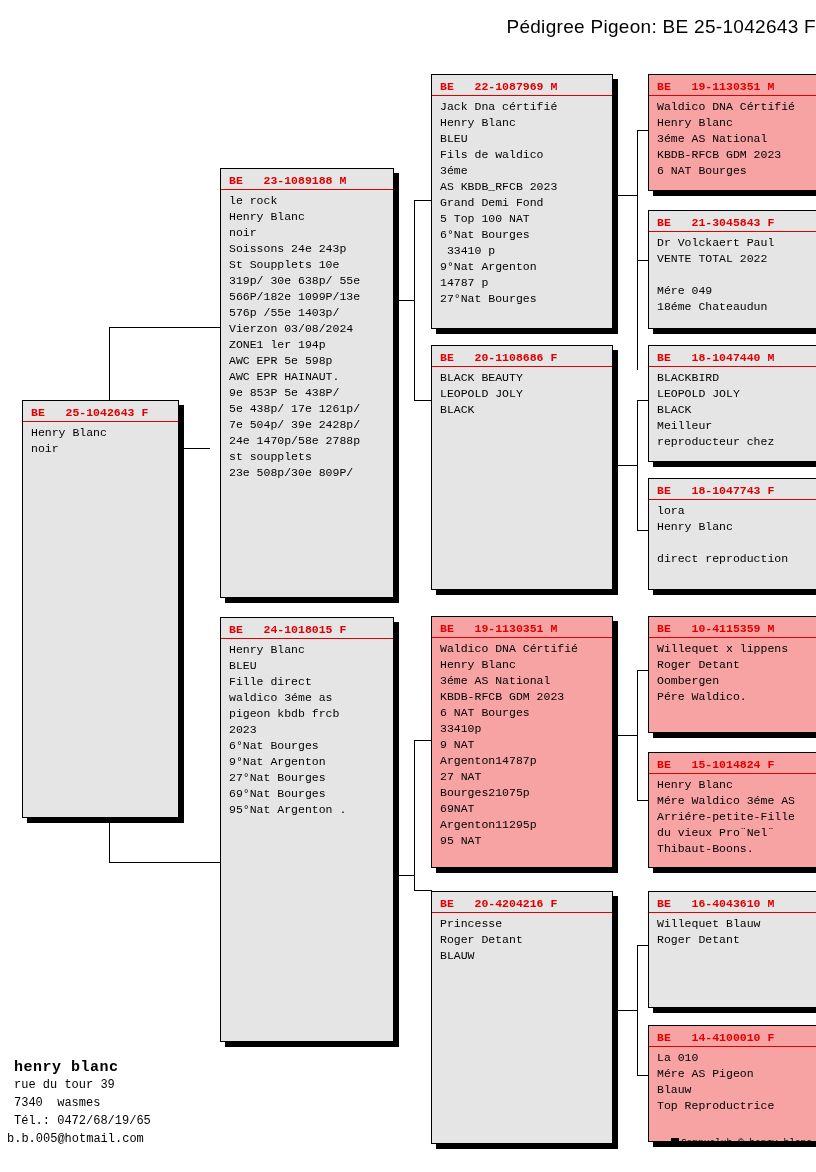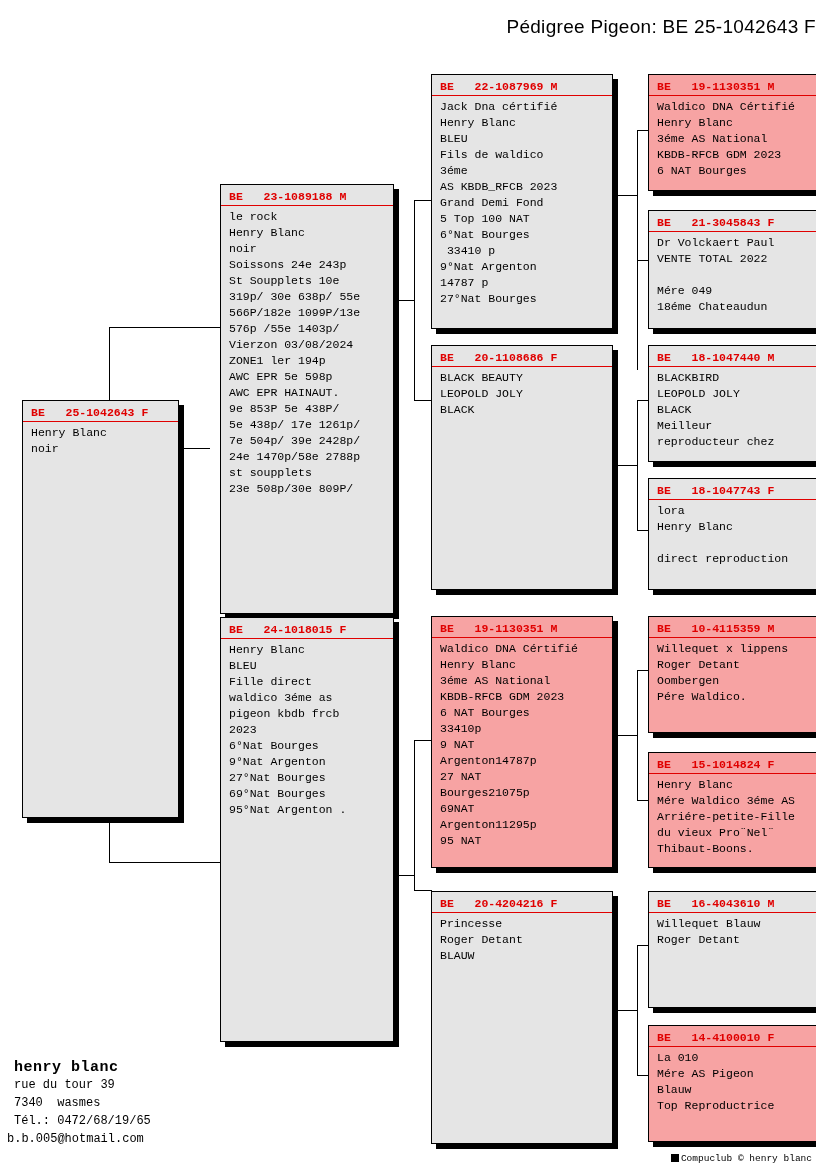--- a/index.html
+++ b/index.html
@@ -89,21 +89,21 @@
     padding-left: 14px;
     line-height: 18px;
     white-space: pre;
   }
   #footer .fline.noindent {
     padding-left: 7px;
   }
   #copyright {
     position: absolute;
     right: 4px;
-    bottom: 8px;
+    bottom: 24px;
     font-size: 9.5px;
     color: #000;
     white-space: pre;
   }
   #copyright .cbar {
     display: inline-block;
     width: 8px;
     height: 8px;
     background: #000;
     margin-right: 2px;
@@ -150,21 +150,21 @@
 <div class="hline" style="left:637px; top:1075px; width:12px;"></div>
 <div class="hline" style="left:613px; top:1010px; width:24px;"></div>
 
 <div class="card" id="card-subject" style="left:22px; top:400px; width:157px; height:418px;">
   <div class="hdr">BE   25-1042643 F</div>
   <div class="hdr-underline"></div>
   <div class="body">Henry Blanc
 noir</div>
 </div>
 
-<div class="card" style="left:220px; top:184px; width:174px; height:430px;">
+<div class="card" style="left:220px; top:168px; width:174px; height:430px;">
   <div class="hdr">BE   23-1089188 M</div>
   <div class="hdr-underline"></div>
   <div class="body">le rock
 Henry Blanc
 noir
 Soissons 24e 243p
 St Soupplets 10e
 319p/ 30e 638p/ 55e
 566P/182e 1099P/13e
 576p /55e 1403p/

